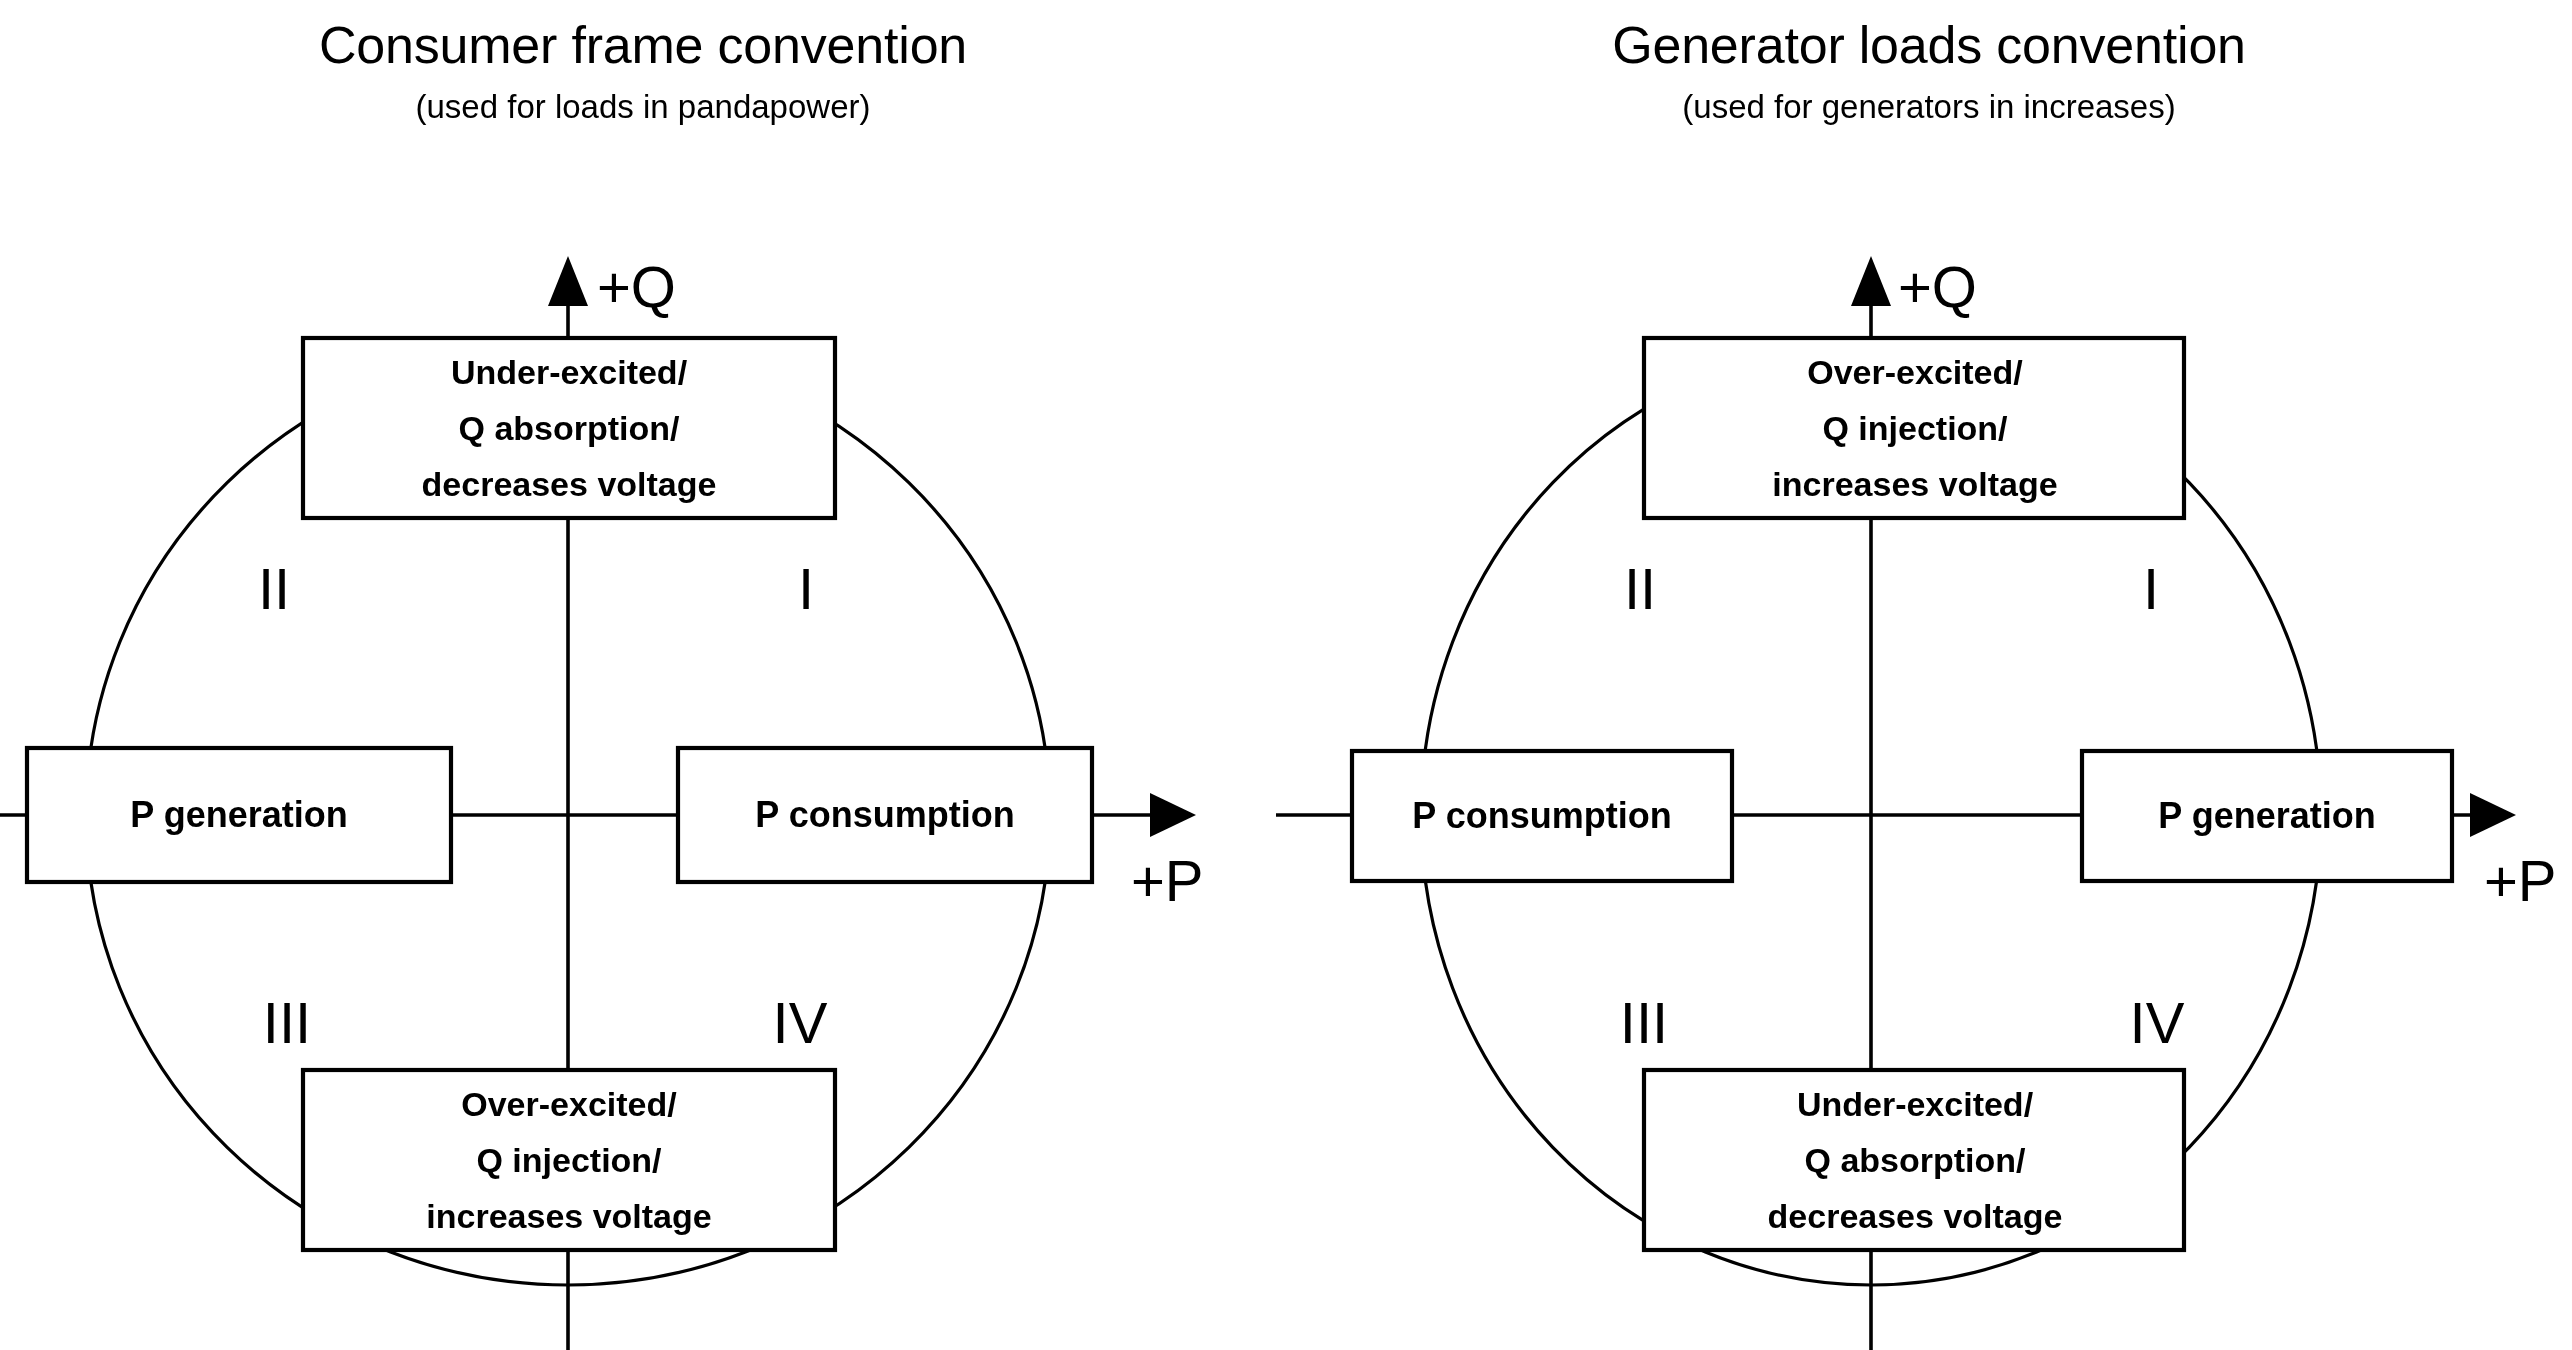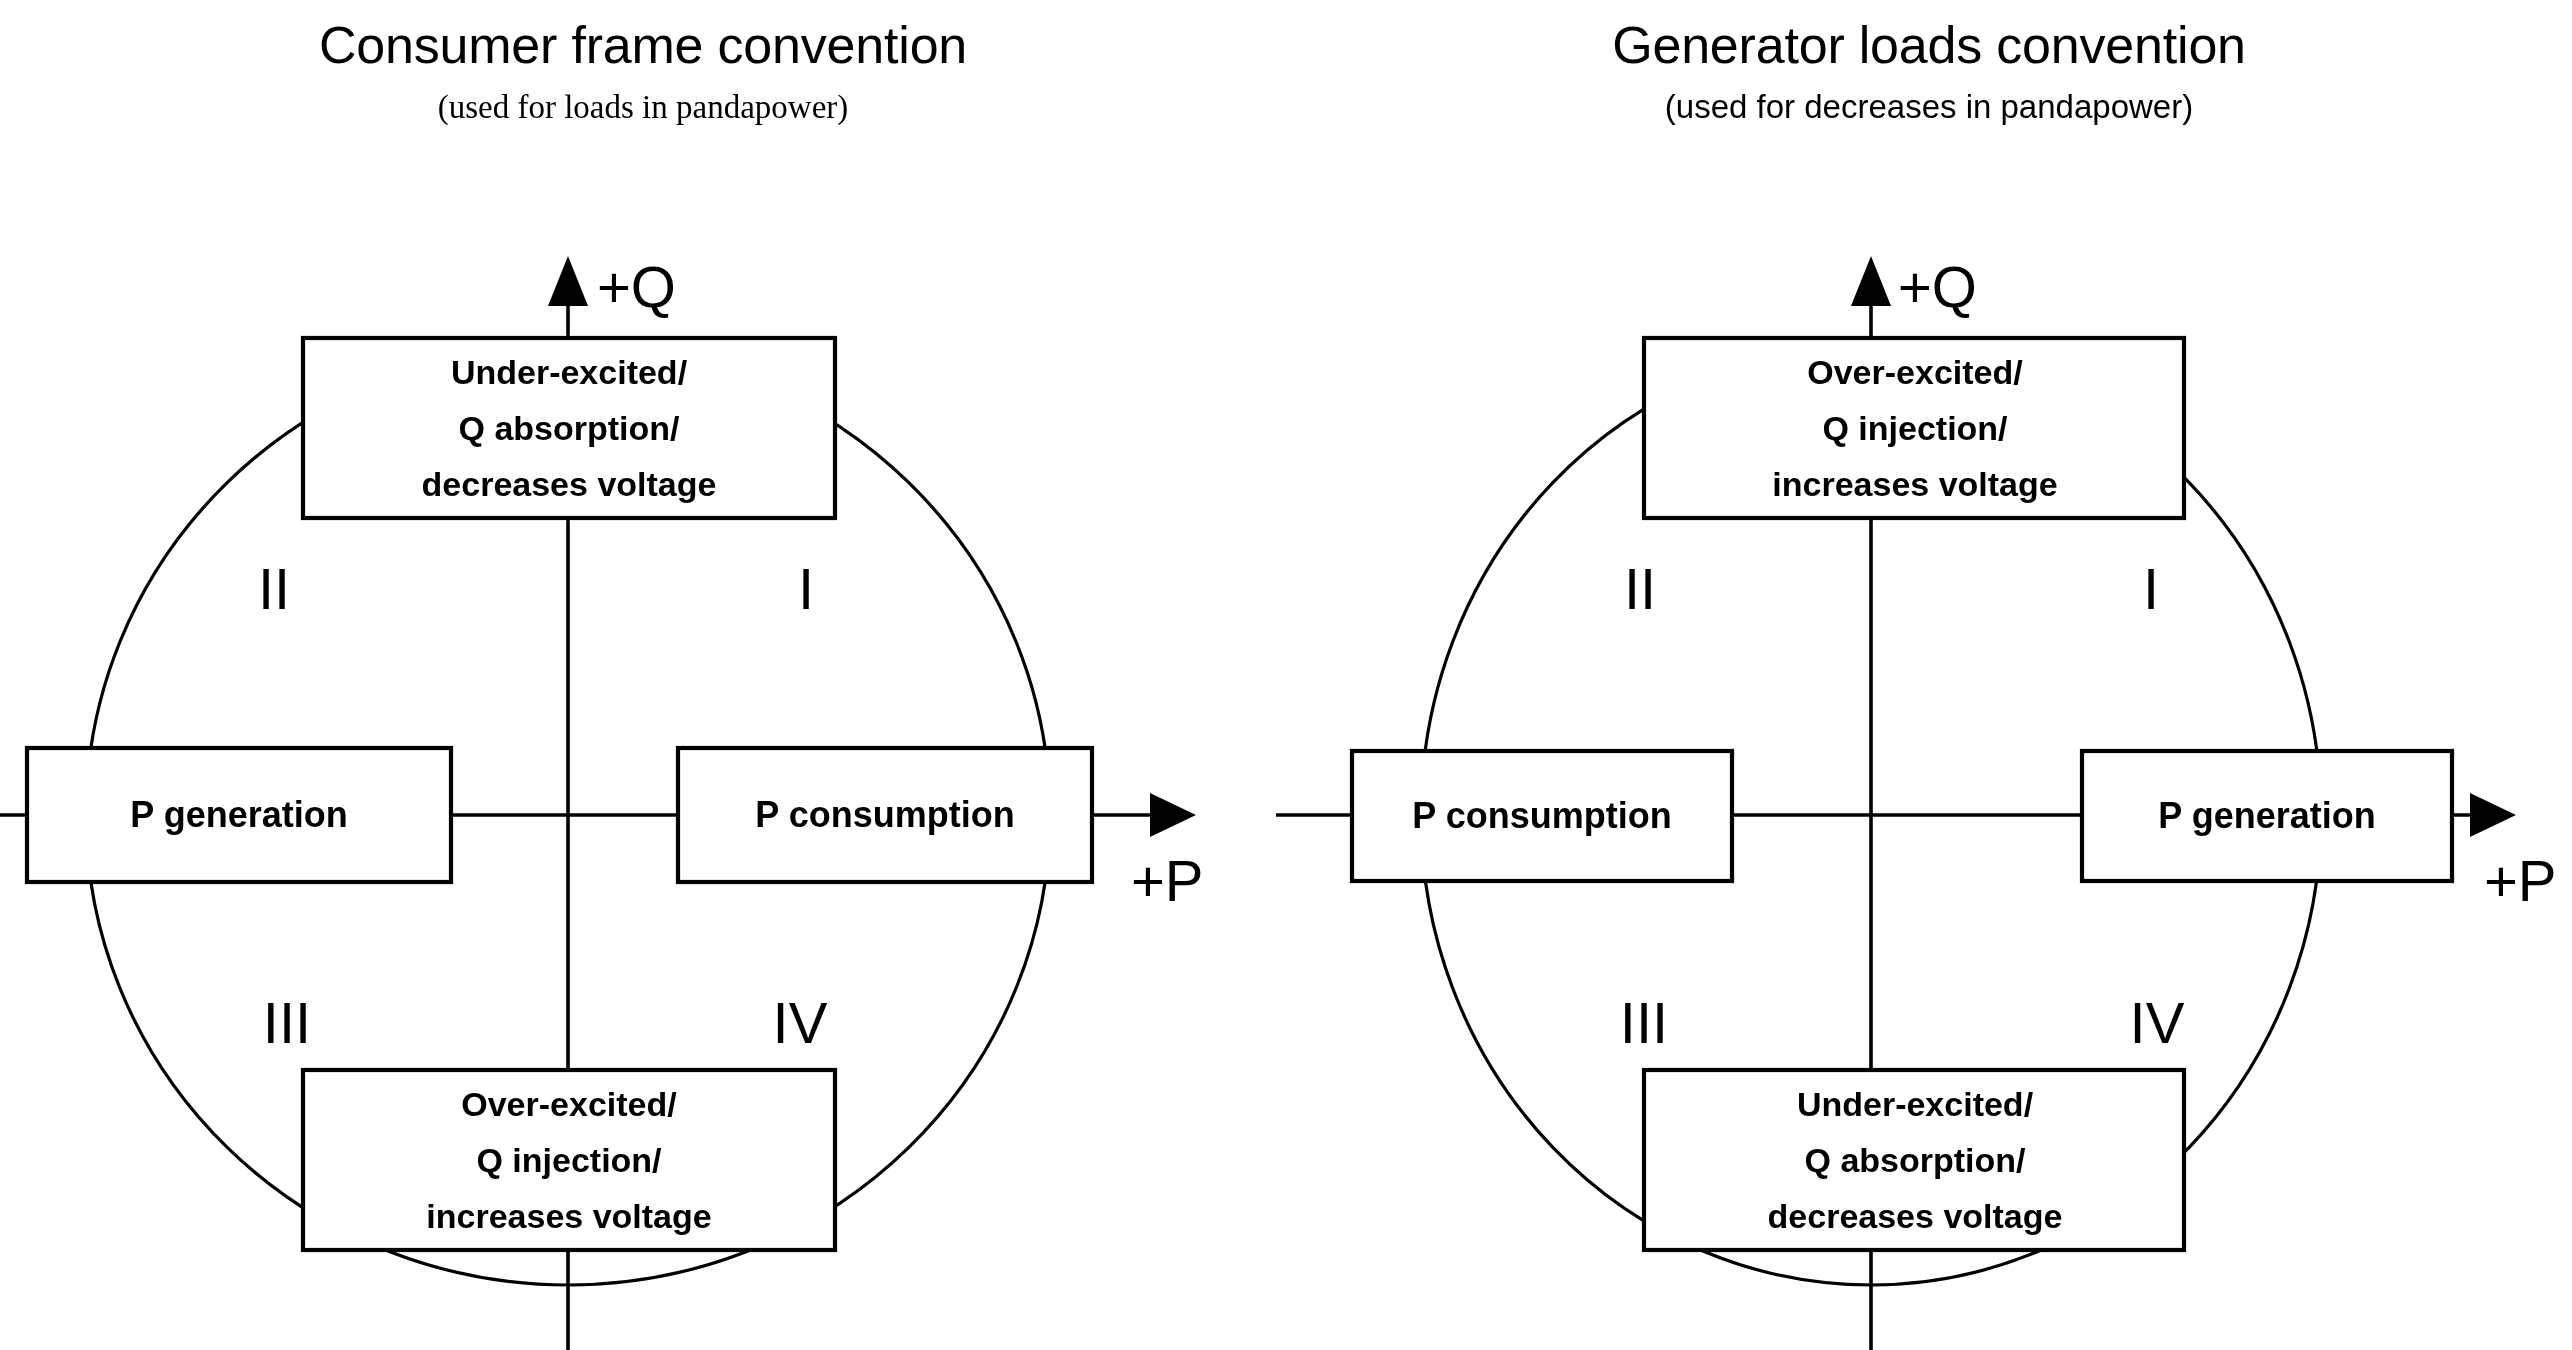--- a/index.html
+++ b/index.html
@@ -102,21 +102,21 @@
   }
 </style>
 </head>
 <body>
 
 <div id="stage">
 
   <div class="panel" id="panel-left">
 
     <div class="panel-title" style="top:18px;">Consumer frame convention</div>
-    <div class="panel-subtitle" style="top:90px;font-family:Liberation Serif, serif;">(used for loads in pandapower)</div>
+    <div class="panel-subtitle" style="top:90px;">(used for loads in pandapower)</div>
 
     <svg class="diagram" viewBox="0 0 1286 1350">
 
       <ellipse class="stroke ellipse-line" cx="568" cy="815" rx="482" ry="470"></ellipse>
 
       <line class="stroke axis-line" x1="-10" y1="815" x2="1182" y2="815"></line>
       <polygon class="arrow-fill" points="1196,815 1150,793 1150,837"></polygon>
 
       <line class="stroke axis-line" x1="568" y1="272" x2="568" y2="1350"></line>
       <polygon class="arrow-fill" points="568,256 548,306 588,306"></polygon>
@@ -152,21 +152,21 @@
         <rect class="stroke box-rect" x="678" y="748" width="414" height="134"></rect>
         <text class="box-text-single" x="885" y="817">P consumption</text>
       </g>
 
     </svg>
   </div>
 
   <div class="panel" id="panel-right">
 
     <div class="panel-title" style="top:18px;">Generator loads convention</div>
-    <div class="panel-subtitle" style="top:90px;">(used for decreases in pandapower)</div>
+    <div class="panel-subtitle" style="top:90px;">(used for generators in increases)</div>
 
     <svg class="diagram" viewBox="0 0 1286 1350">
 
       <ellipse class="stroke ellipse-line" cx="585" cy="815" rx="450" ry="470"></ellipse>
 
       <line class="stroke axis-line" x1="-10" y1="815" x2="1216" y2="815"></line>
       <polygon class="arrow-fill" points="1230,815 1184,793 1184,837"></polygon>
 
       <line class="stroke axis-line" x1="585" y1="272" x2="585" y2="1350"></line>
       <polygon class="arrow-fill" points="585,256 565,306 605,306"></polygon>

